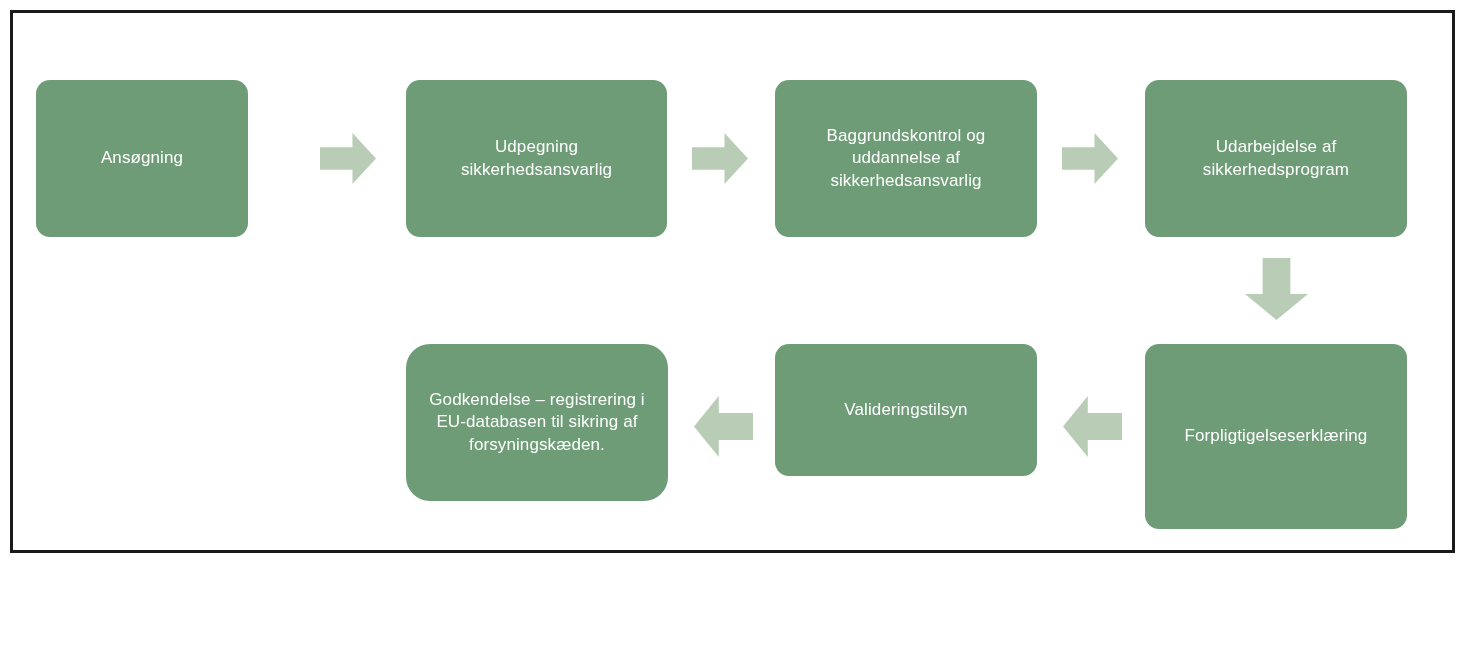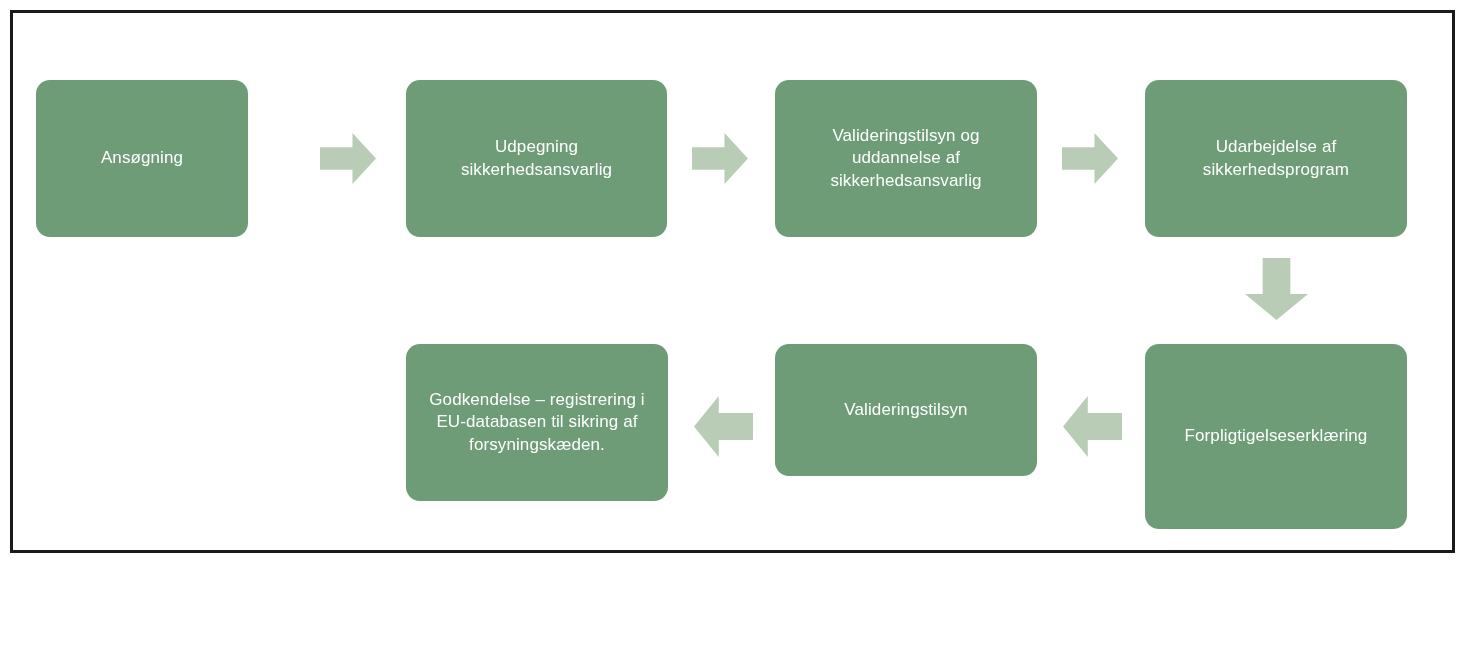--- a/index.html
+++ b/index.html
@@ -81,21 +81,21 @@
   <div class="arrow arrow-right" style="left:320px; top:133px; width:56px; height:51px;"></div>
 
   <div class="node" style="left:406px; top:80px; width:261px; height:157px;">
     <span class="node-label">Udpegning
 sikkerhedsansvarlig</span>
   </div>
 
   <div class="arrow arrow-right" style="left:692px; top:133px; width:56px; height:51px;"></div>
 
   <div class="node" style="left:775px; top:80px; width:262px; height:157px;">
-    <span class="node-label">Valideringstilsyn og
+    <span class="node-label">Baggrundskontrol og
 uddannelse af
 sikkerhedsansvarlig</span>
   </div>
 
   <div class="arrow arrow-right" style="left:1062px; top:133px; width:56px; height:51px;"></div>
 
   <div class="node" style="left:1145px; top:80px; width:262px; height:157px;">
     <span class="node-label">Udarbejdelse af
 sikkerhedsprogram</span>
   </div>
@@ -107,17 +107,17 @@
   </div>
 
   <div class="arrow arrow-left" style="left:1063px; top:396px; width:59px; height:61px;"></div>
 
   <div class="node" style="left:775px; top:344px; width:262px; height:132px;">
     <span class="node-label">Valideringstilsyn</span>
   </div>
 
   <div class="arrow arrow-left" style="left:694px; top:396px; width:59px; height:61px;"></div>
 
-  <div class="node" style="left:406px; top:344px; width:262px; height:157px; font-size:17px;">
+  <div class="node" style="left:406px; top:344px; width:262px; height:157px; font-size:17px;border-radius:24px;">
     <span class="node-label">Godkendelse – registrering i EU-databasen til sikring af forsyningskæden.</span>
   </div>
 
 </div>
 
 </body></html>

